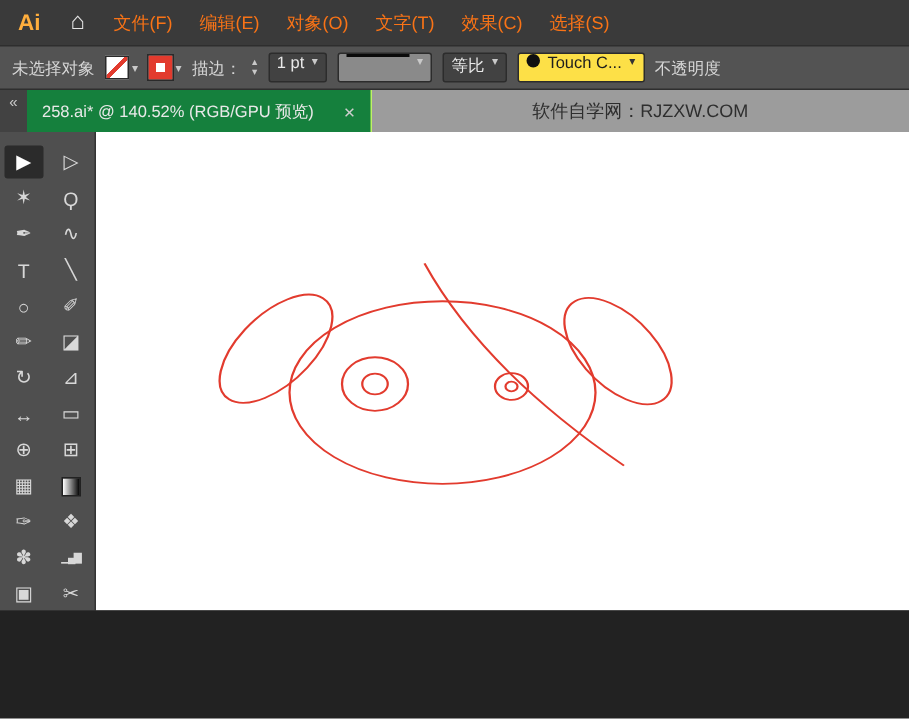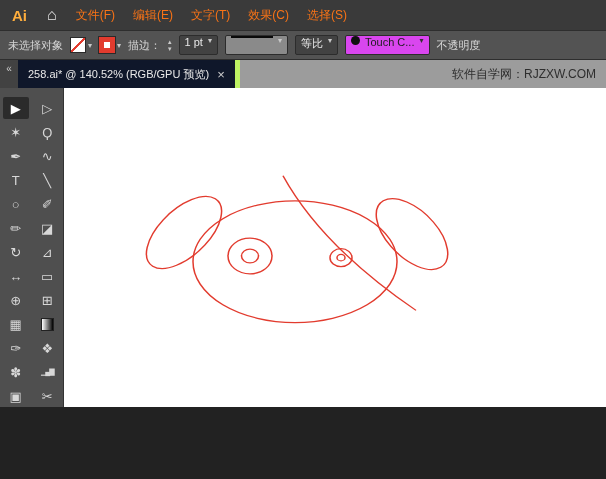--- a/index.html
+++ b/index.html
@@ -20,34 +20,34 @@
     overflow:hidden;white-space:nowrap}
   .cb-label{color:#d6d6d6;flex:0 0 auto}
   .swatch-group{display:inline-flex;align-items:center;gap:2px;flex:0 0 auto}
   .fill-swatch{width:16px;height:16px;border:1px solid #2a2a2a;
     background:linear-gradient(135deg,transparent 44%,var(--accent) 44%,var(--accent) 56%,transparent 56%),#fff}
   .stroke-swatch{width:16px;height:16px;border:5px solid var(--accent);outline:1px solid #2a2a2a;background:#fff}
   .dd{font-size:8px;color:#c9c9c9}
   .stepper{display:inline-flex;flex-direction:column;justify-content:center;font-size:7px;line-height:7px;color:#c9c9c9;flex:0 0 auto}
   .combo{background:#424242;border:1px solid #2c2c2c;height:20px;display:inline-flex;align-items:flex-start;
     padding:0 5px;gap:5px;border-radius:2px;color:#e8e8e8;flex:0 0 auto}
-  .combo.light{background:#d946ef;color:#1e1e1e}
+  .combo.light{background:#fde047;color:#1e1e1e}
   .combo.light .dd{color:#333}
   .linegfx{width:42px;height:2px;background:#0a0a0a}
   .combo.linebox{background:#8a8a8a}
   .brush-dot{width:9px;height:9px;border-radius:50%;background:#101010}
 
   
   .tabbar{height:28px;display:flex;align-items:stretch;background:#9c9c9c;flex:0 0 auto}
   .collapse{width:18px;background:#424242;color:#c9c9c9;font-size:10px;display:flex;align-items:flex-start;
     justify-content:center;padding-top:3px;cursor:default}
-  .tab{background:#0f172a;color:#e9e9e9;font-size:11px;display:flex;align-items:center;gap:8px;
-    padding:0 10px;border-right:5px solid #bef264;white-space:nowrap;cursor:default}
+  .tab{background:#15803d;color:#e9e9e9;font-size:11px;display:flex;align-items:center;gap:20px;
+    padding:0 10px;border-right:1px solid #bef264;white-space:nowrap;cursor:default}
   .tab-close{color:#cfcfcf;font-size:13px;cursor:default}
-  .tab-rest{flex:1;display:flex;align-items:center;justify-content:flex-end;padding-right:10px;overflow:hidden}
+  .tab-rest{flex:1;display:flex;align-items:center;justify-content:center;overflow:hidden}
   .watermark{color:#2e2e2e;font-size:12px;white-space:nowrap}
 
   
   .main{flex:1;display:flex;min-height:0}
   .toolbar{width:64px;background:#4f4f4f;border-right:1px solid #333;display:flex;flex-direction:column;
     padding-top:8px;flex:0 0 auto}
   .tool-grid{display:grid;grid-template-columns:1fr 1fr;grid-auto-rows:24px;justify-items:center;align-items:center}
   .tool{width:26px;height:22px;display:flex;align-items:center;justify-content:center;color:#d8d8d8;
     font-size:13px;cursor:default;border-radius:2px;overflow:hidden}
   .tool.multi{font-size:7px;letter-spacing:-1px}
@@ -69,20 +69,21 @@
 <body>
 
 <div class="app" data-name="illustrator-window">
 
   <div class="menubar" data-name="menu-bar">
     <span class="logo" data-name="illustrator-logo">Ai</span>
     <span class="home" data-name="home-icon">⌂</span>
     <nav class="menus" id="menu-items" data-name="menu-list">
         <span class="menu-item" data-name="menu-file">文件(F)</span>
         <span class="menu-item" data-name="menu-edit">编辑(E)</span>
+        <span class="menu-item" data-name="menu-object">对象(O)</span>
         <span class="menu-item" data-name="menu-type">文字(T)</span>
         <span class="menu-item" data-name="menu-effect">效果(C)</span>
         <span class="menu-item" data-name="menu-select">选择(S)</span>
       </nav>
   </div>
 
   <div class="controlbar" data-name="control-bar">
     <span class="cb-label" data-name="selection-status">未选择对象</span>
 
     <span class="swatch-group" data-name="fill-color-control">

